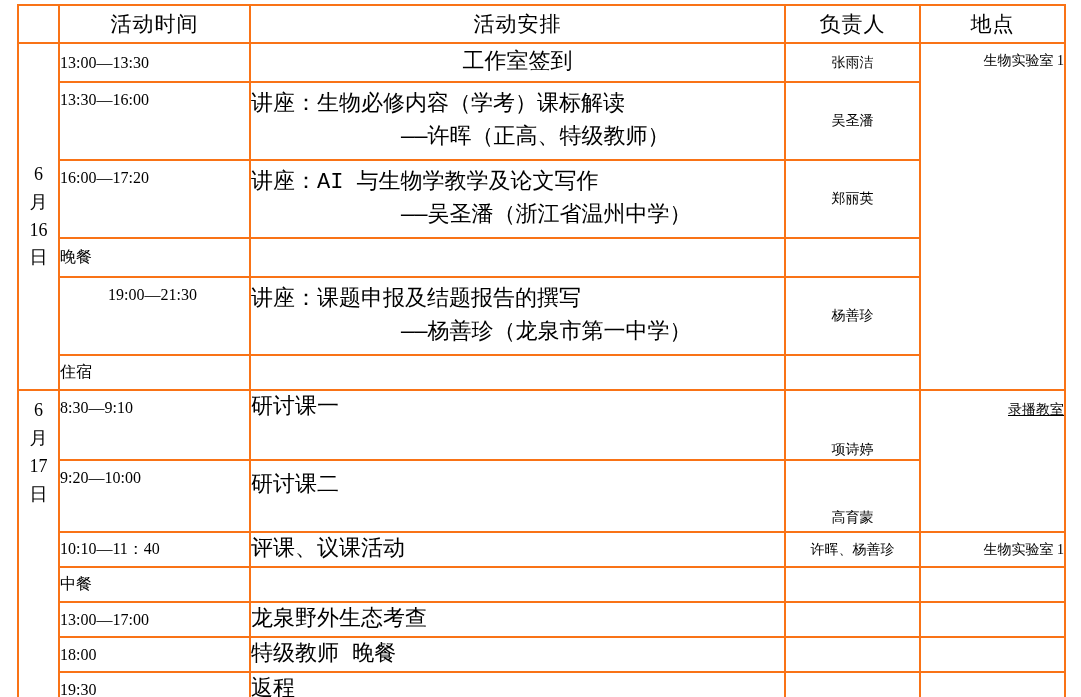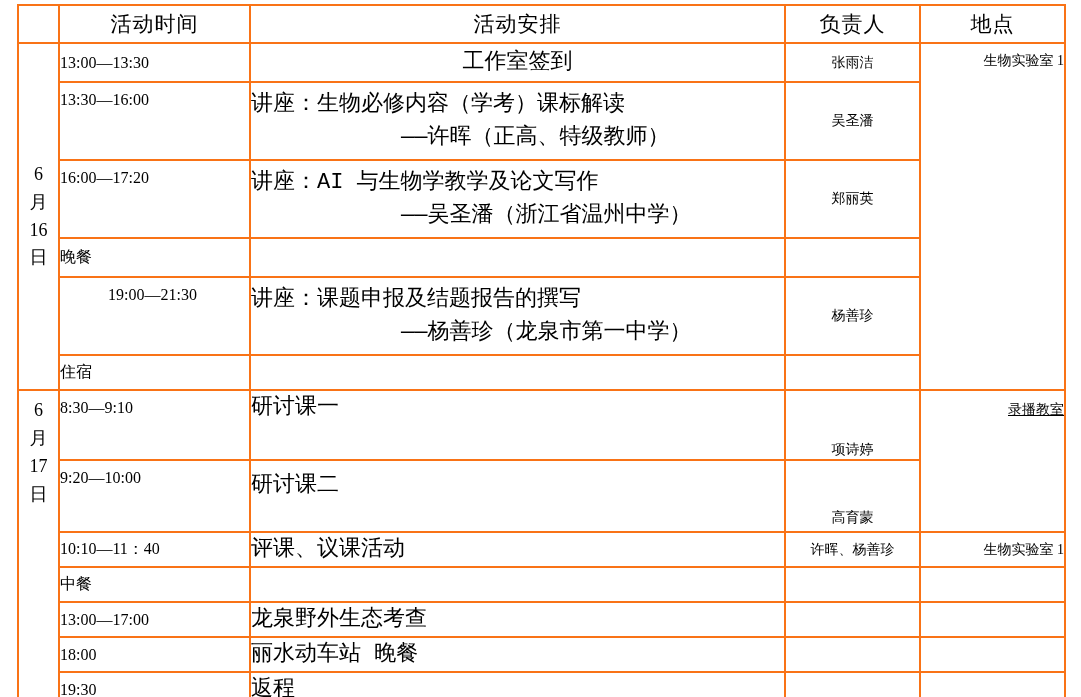--- a/index.html
+++ b/index.html
@@ -208,21 +208,21 @@
 
       <tr>
         <td class="timecell h33">13:00—17:00</td>
         <td class="actcell h33">龙泉野外生态考查</td>
         <td class="respcell h33"></td>
         <td class="loccell h33"></td>
       </tr>
 
       <tr>
         <td class="timecell h33">18:00</td>
-        <td class="actcell h33">丽水动车站  晚餐</td>
+        <td class="actcell h33">特级教师  晚餐</td>
         <td class="respcell h33"></td>
         <td class="loccell h33"></td>
       </tr>
 
       <tr>
         <td class="timecell h33">19:30</td>
         <td class="actcell h33">返程</td>
         <td class="respcell h33"></td>
         <td class="loccell h33"></td>
       </tr>

